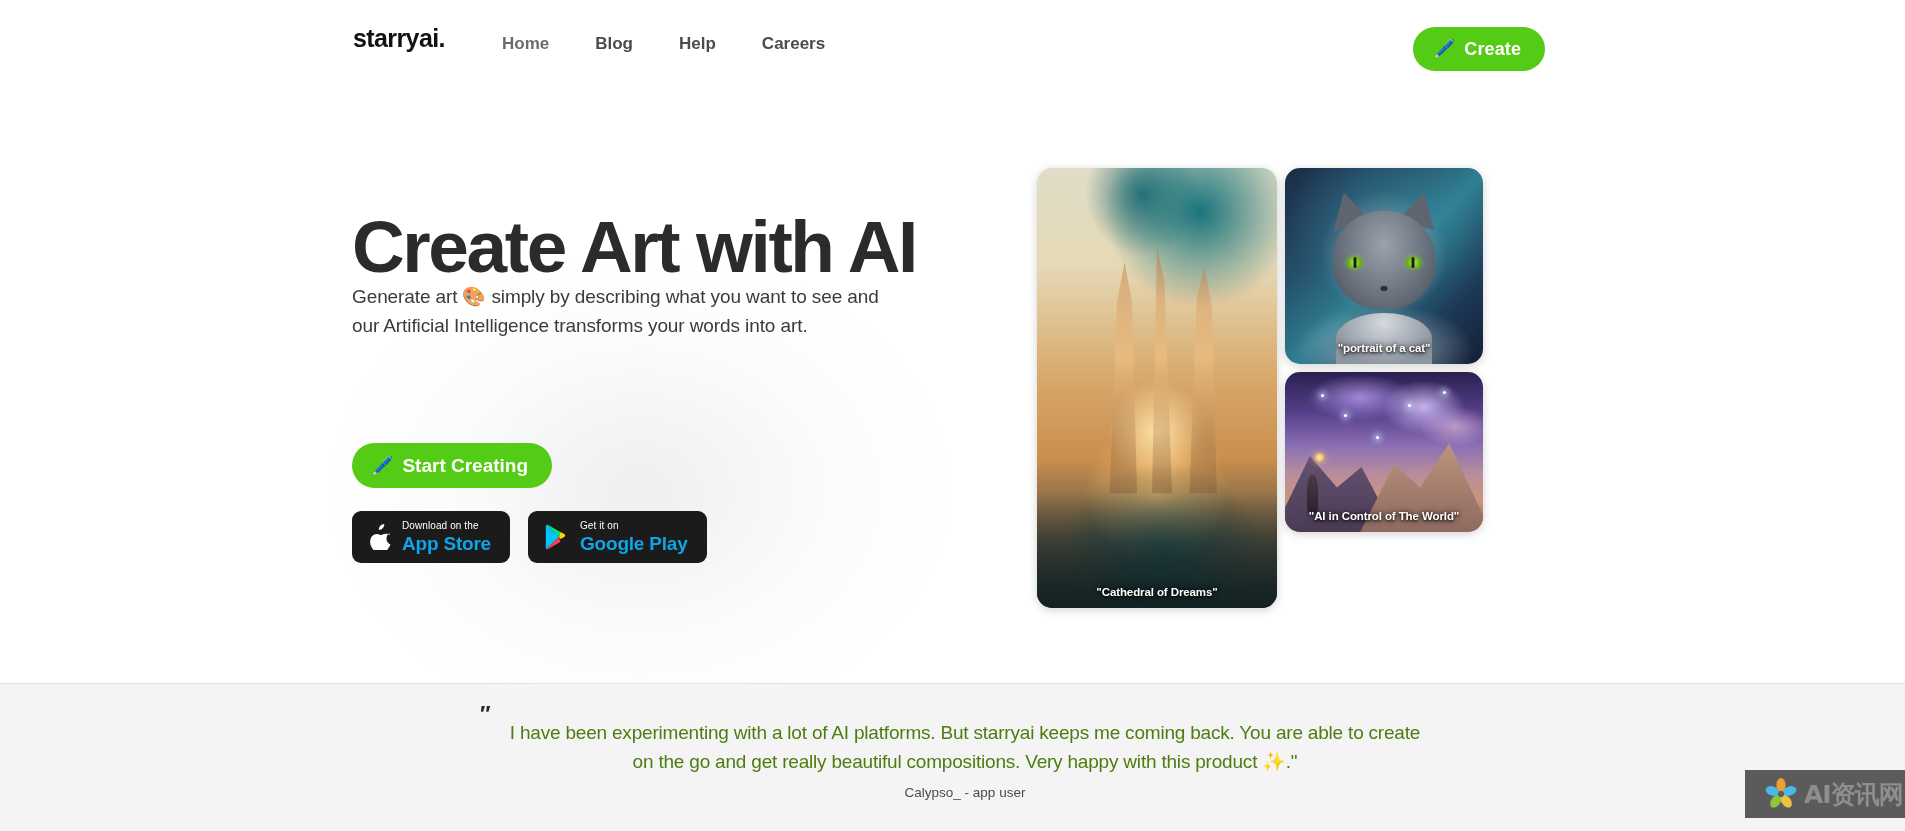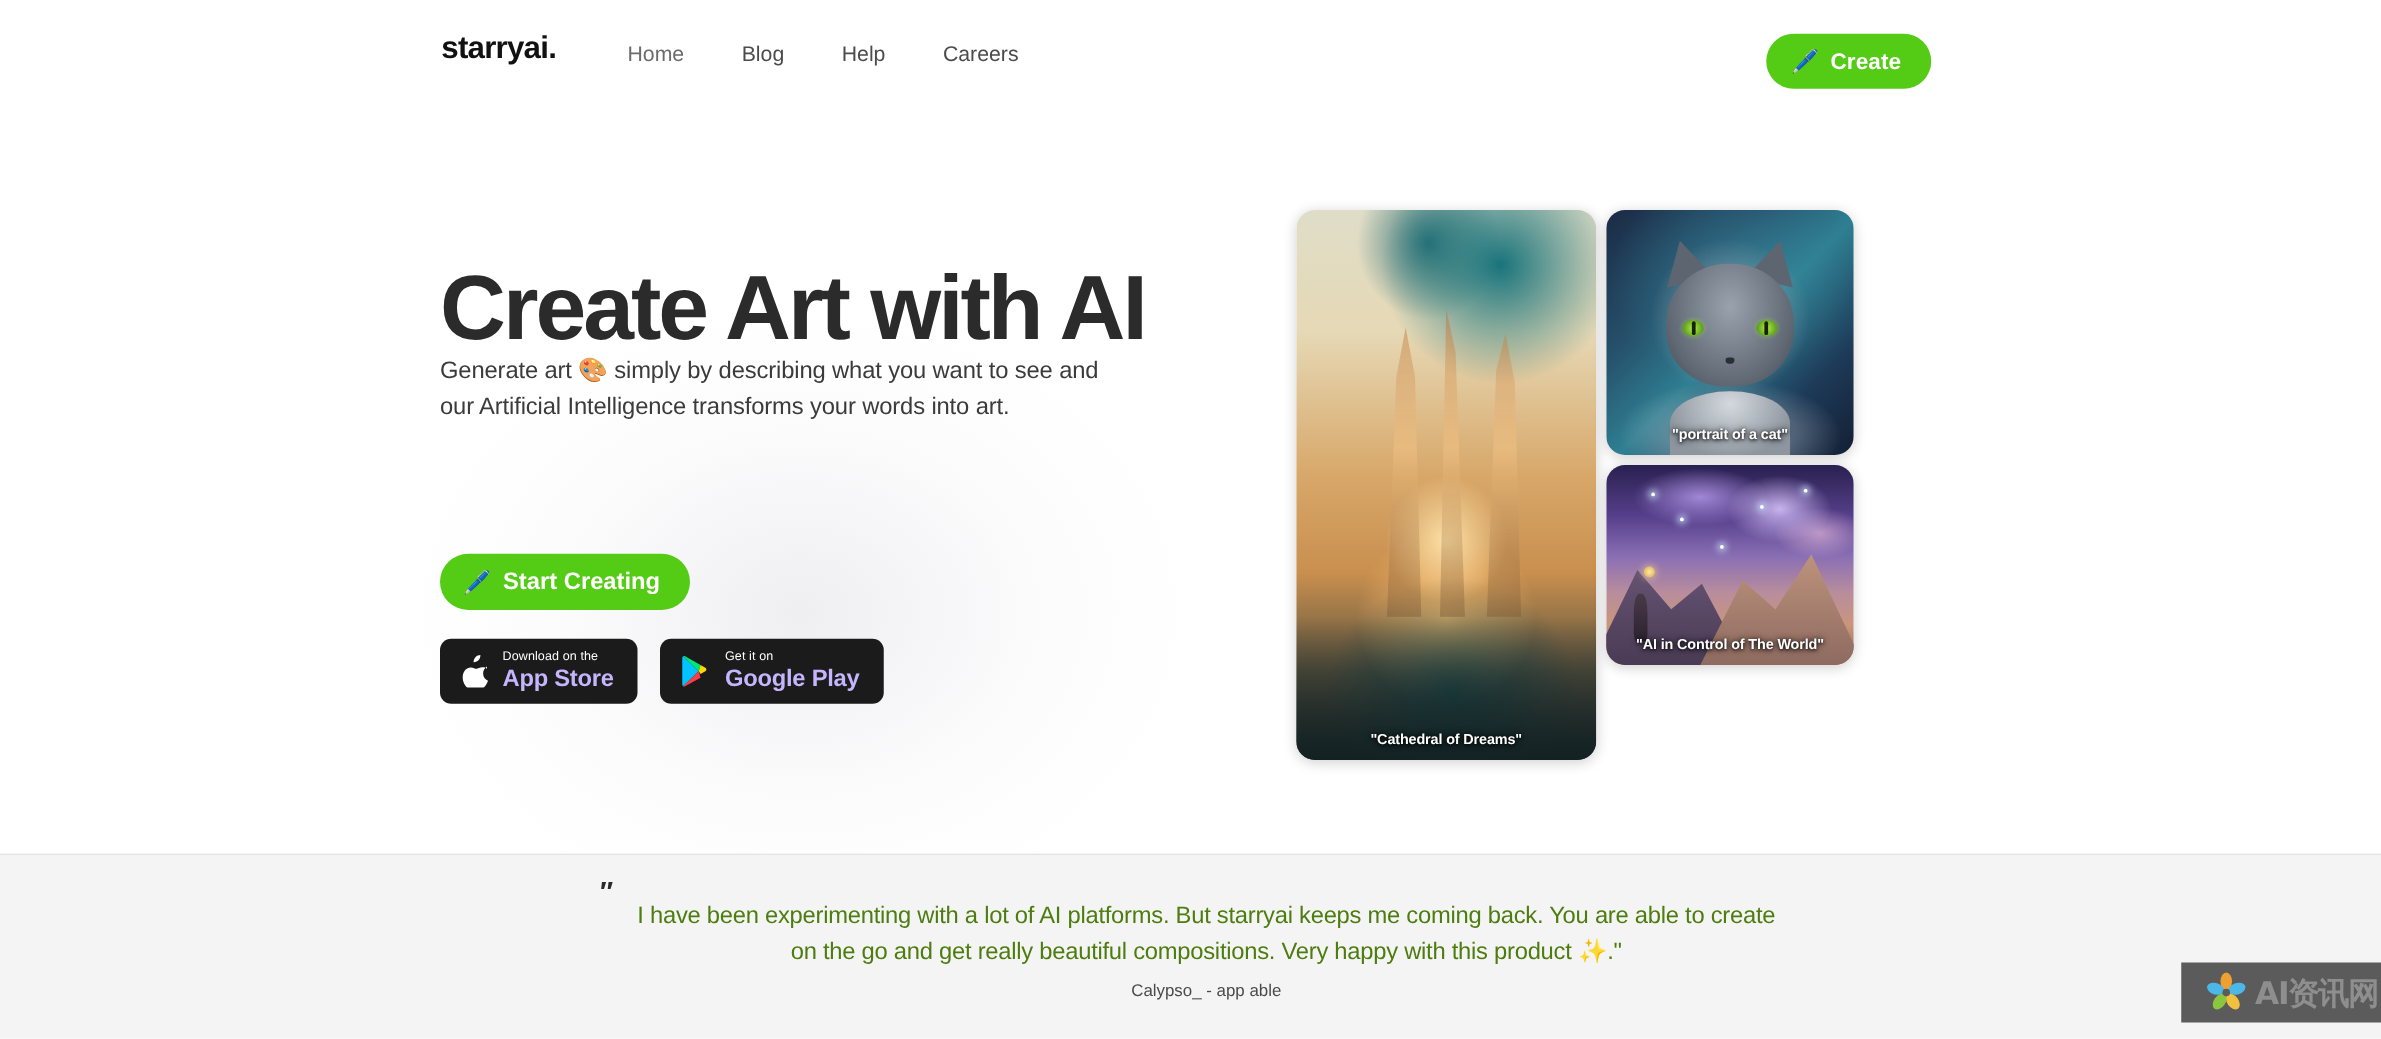--- a/index.html
+++ b/index.html
@@ -53,20 +53,21 @@
     left:502px; top:35px;
     display:flex;
     gap:46px;
   }
   .nav-link {
     font-size:17px;
     color:#4b4b4b;
     line-height:1;
     cursor:pointer;
     white-space:nowrap;
+    font-weight:bold;
   }
   .nav-link.active { color:#6b6b6b; }
 
   .create-btn {
     position:absolute;
     right:164px; top:27px;
     height:44px;
     padding:0 24px 0 20px;
     display:flex;
     align-items:center;
@@ -145,21 +146,21 @@
   .store-badge .txt { display:flex; flex-direction:column; line-height:1; }
   .store-badge .small {
     font-size:10px;
     color:#ffffff;
     letter-spacing:.1px;
     margin-bottom:3px;
   }
   .store-badge .big {
     font-size:19px;
     font-weight:700;
-    color:#c4b5fd;
+    color:#0ea5e9;
     letter-spacing:-.2px;
   }
 
   
   .gallery {
     position:absolute;
     left:1037px; top:168px;
     display:flex;
     gap:8px;
   }
@@ -452,21 +453,21 @@
         </div>
         <div class="caption">"AI in Control of The World"</div>
       </div>
     </div>
   </div>
 </div>
 
 <div class="testimonial"></div>
 <div class="quote-mark">″</div>
 <div class="quote-body">I have been experimenting with a lot of AI platforms. But starryai keeps me coming back. You are able to create on the go and get really beautiful compositions. Very happy with this product ✨."</div>
-<div class="quote-author">Calypso_ - app able</div>
+<div class="quote-author">Calypso_ - app user</div>
 
 <div class="watermark">
   <svg width="34" height="34" viewBox="0 0 34 34">
     <g transform="translate(17,17)">
       <ellipse cx="0" cy="-9" rx="4.6" ry="7" fill="#f0a030"></ellipse>
       <ellipse cx="8.6" cy="-3" rx="4.6" ry="7" fill="#4cb8e8" transform="rotate(72 8.6 -3)"></ellipse>
       <ellipse cx="5.3" cy="7.3" rx="4.6" ry="7" fill="#f0c040" transform="rotate(144 5.3 7.3)"></ellipse>
       <ellipse cx="-5.3" cy="7.3" rx="4.6" ry="7" fill="#8cc63f" transform="rotate(216 -5.3 7.3)"></ellipse>
       <ellipse cx="-8.6" cy="-3" rx="4.6" ry="7" fill="#4cb8e8" transform="rotate(288 -8.6 -3)"></ellipse>
       <circle cx="0" cy="0" r="3" fill="#5b5b5b"></circle>

